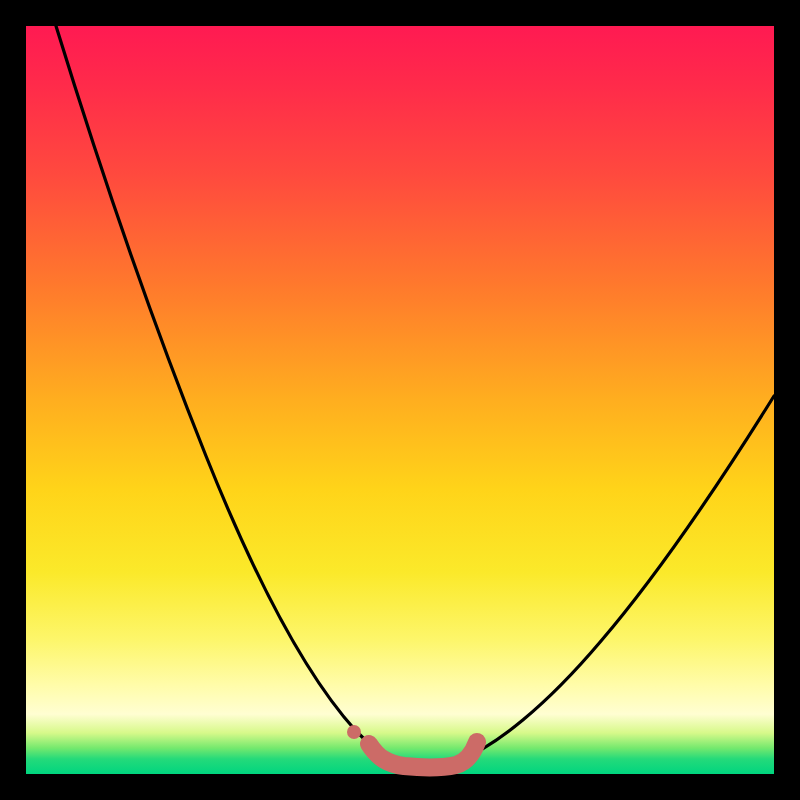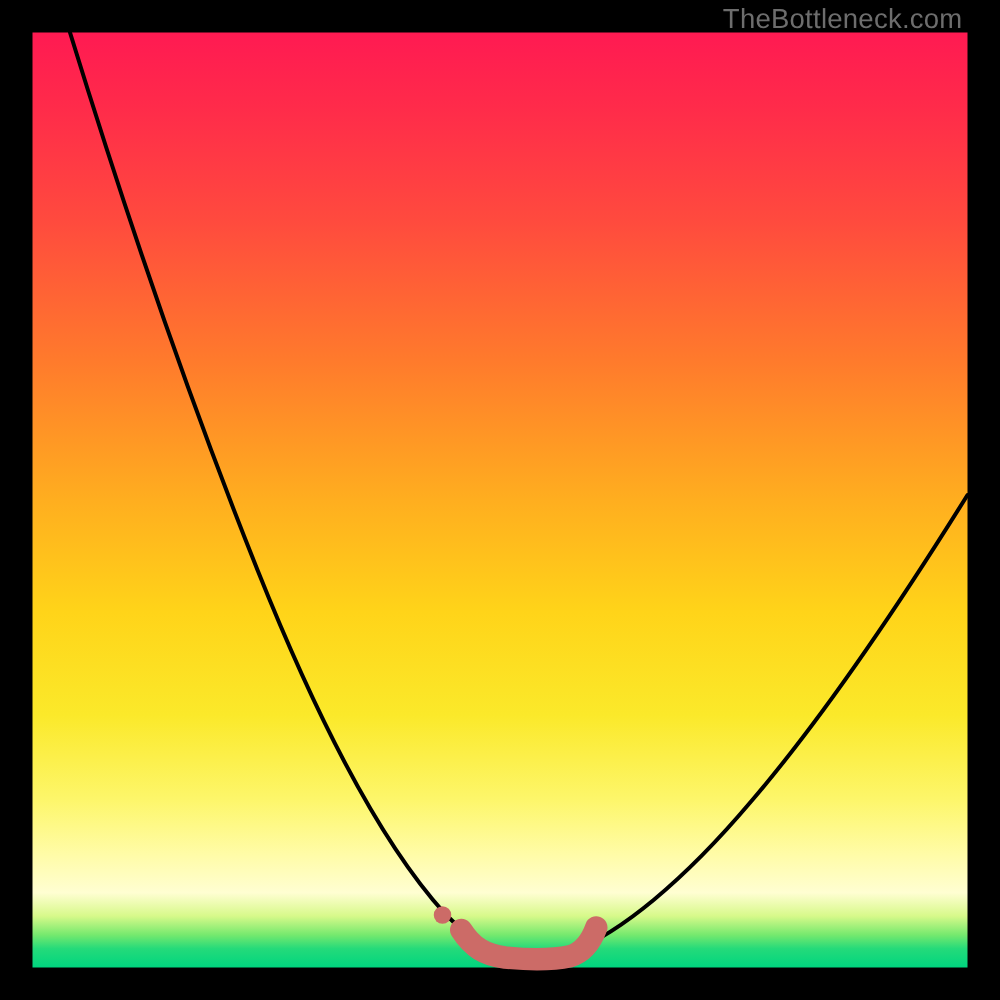--- a/index.html
+++ b/index.html
@@ -80,14 +80,13 @@
              C 635 545, 695 455, 748 370" fill="none" stroke="#000" stroke-width="3.2" stroke-linecap="round"></path>
 
     <path d="M 343 718
              C 352 732, 362 738, 378 740
              C 398 742, 416 742, 430 739
              C 440 736, 447 727, 451 716" fill="none" stroke="#cc6b67" stroke-width="18" stroke-linecap="round" stroke-linejoin="round"></path>
 
     <circle cx="328" cy="706" r="7" fill="#cc6b67"></circle>
   </svg>
 
-  <div class="attribution">TheBottleneck.com</div>
 </div>
 
 </body></html>

